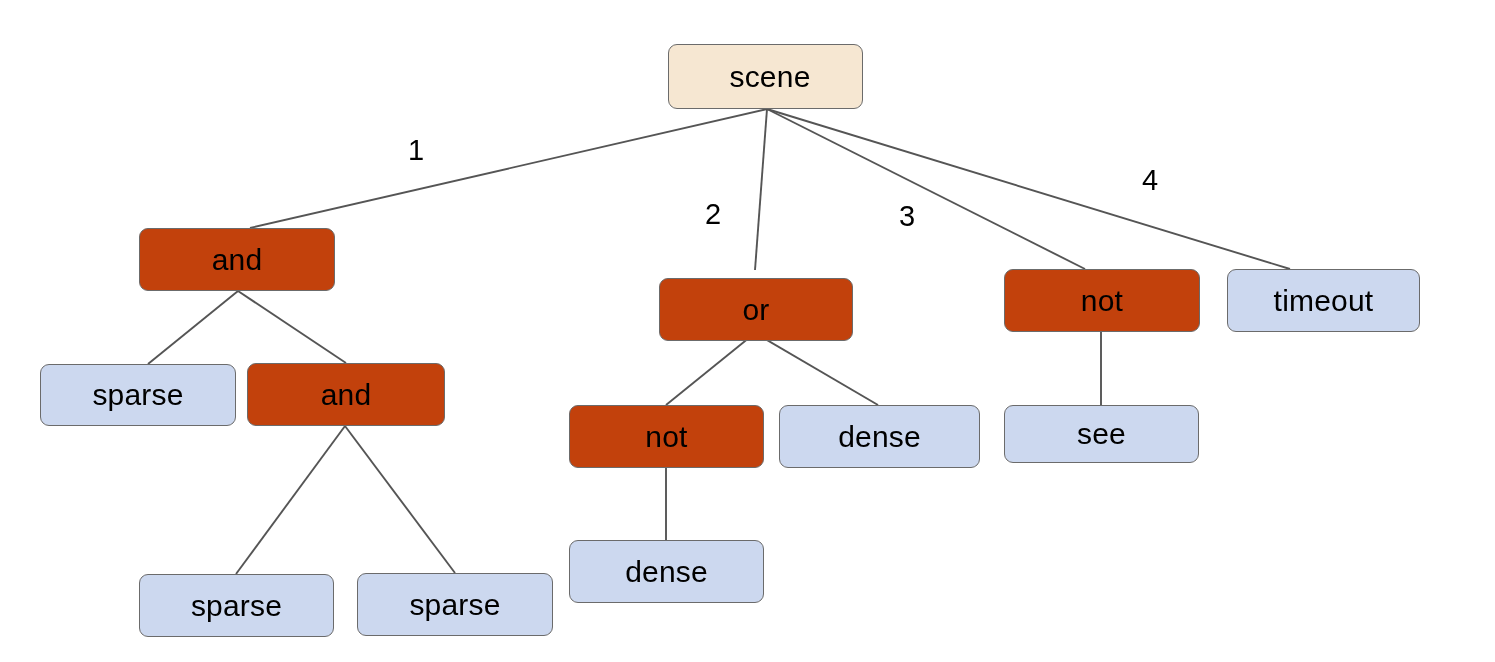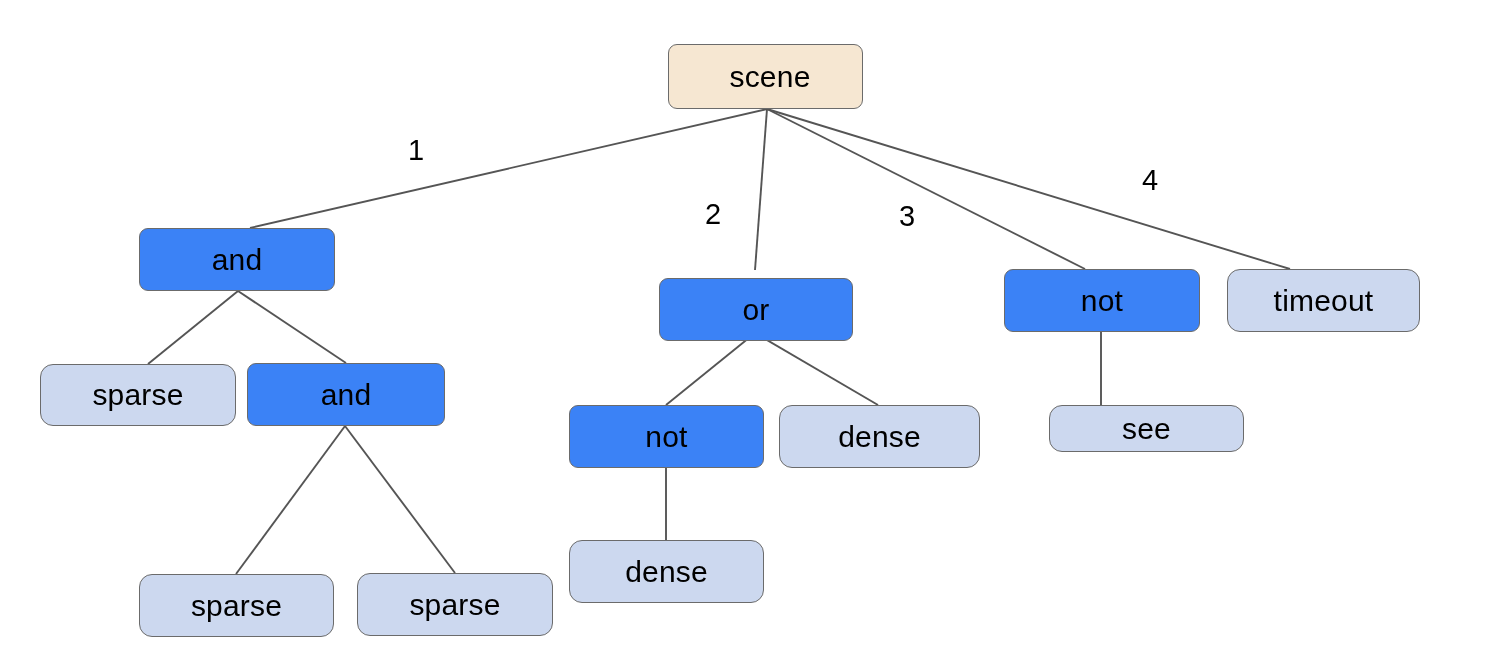--- a/index.html
+++ b/index.html
@@ -33,22 +33,22 @@
     align-items: center;
     justify-content: center;
     color: #000000;
     font-size: 30px;
     line-height: 1;
     letter-spacing: 0.2px;
     white-space: nowrap;
     z-index: 2;
   }
   .node.root   { background: #f6e7d2; padding-left: 9px; }
-  .node.op     { background: #3b82f6; }
-  .node.term   { background: #ccd8ef; border-radius: 13px; }
+  .node.op     { background: #c2410c; }
+  .node.term   { background: #ccd8ef; }
   .edge-label {
     position: absolute;
     color: #000000;
     font-size: 29px;
     line-height: 1;
     z-index: 3;
     white-space: nowrap;
   }
 </style>
 </head>
@@ -76,21 +76,21 @@
       <div class="node op" style="left: 139px; top: 228px; width: 196px; height: 63px;">and</div>
       <div class="node term" style="left: 40px; top: 364px; width: 196px; height: 62px;">sparse</div>
       <div class="node op" style="left: 247px; top: 363px; width: 198px; height: 63px;">and</div>
       <div class="node term" style="left: 139px; top: 574px; width: 195px; height: 63px;">sparse</div>
       <div class="node term" style="left: 357px; top: 573px; width: 196px; height: 63px;">sparse</div>
       <div class="node op" style="left: 659px; top: 270px; width: 194px; height: 63px; margin-top: 8px;">or</div>
       <div class="node op" style="left: 569px; top: 405px; width: 195px; height: 63px;">not</div>
       <div class="node term" style="left: 779px; top: 405px; width: 201px; height: 63px;">dense</div>
       <div class="node term" style="left: 569px; top: 540px; width: 195px; height: 63px;">dense</div>
       <div class="node op" style="left: 1004px; top: 269px; width: 196px; height: 63px;">not</div>
-      <div class="node term" style="left: 1004px; top: 405px; width: 195px; height: 47px; margin-left: 45px;">see</div>
+      <div class="node term" style="left: 1004px; top: 405px; width: 195px; height: 58px;">see</div>
       <div class="node term" style="left: 1227px; top: 269px; width: 193px; height: 63px;">timeout</div>
     </div>
   <div id="label-layer">
       <div class="edge-label" style="left: 408px; top: 136px;">1</div>
       <div class="edge-label" style="left: 705px; top: 200px;">2</div>
       <div class="edge-label" style="left: 899px; top: 202px;">3</div>
       <div class="edge-label" style="left: 1142px; top: 166px;">4</div>
     </div>
 
 </div>

